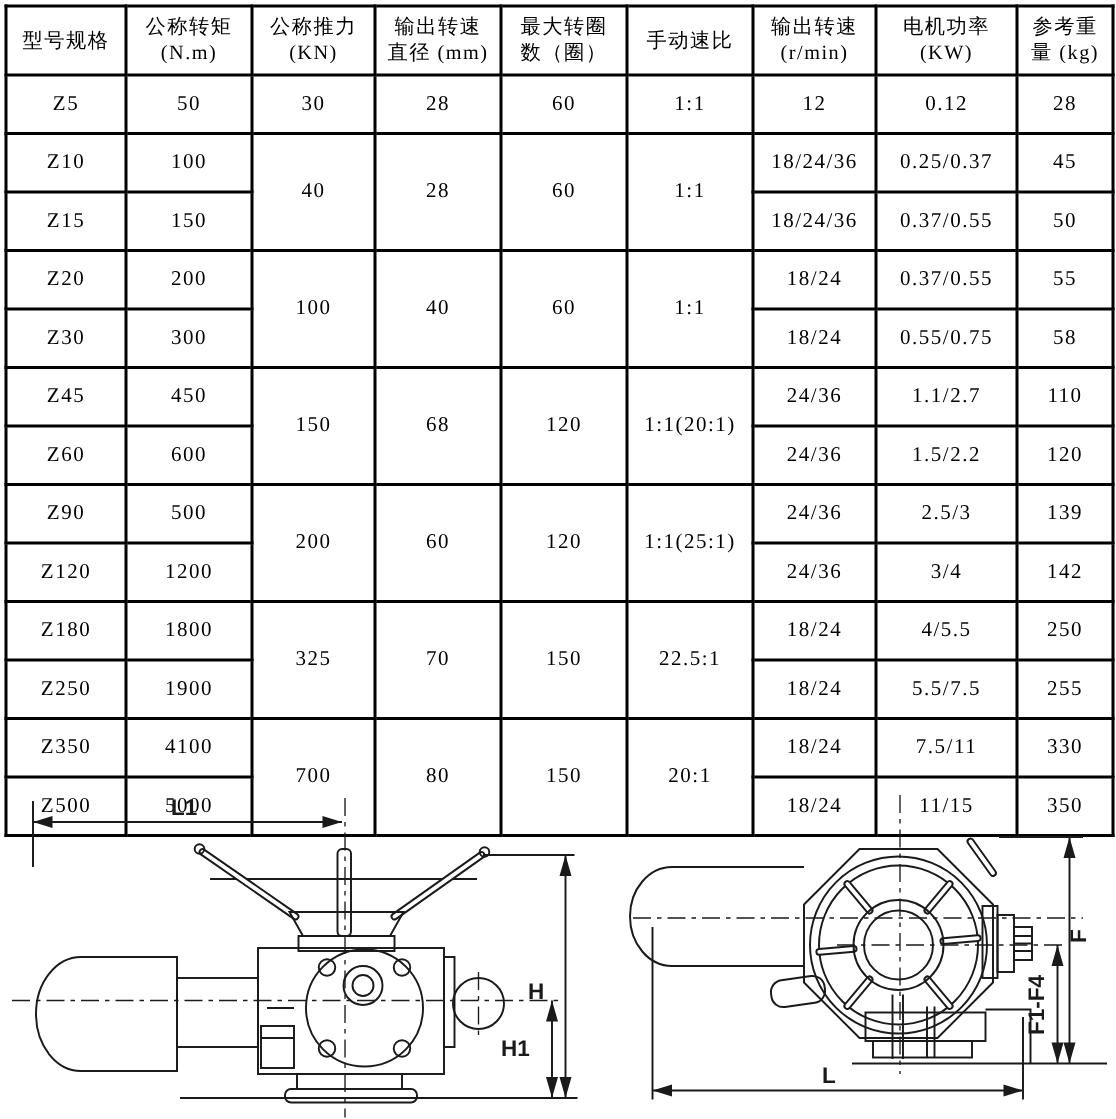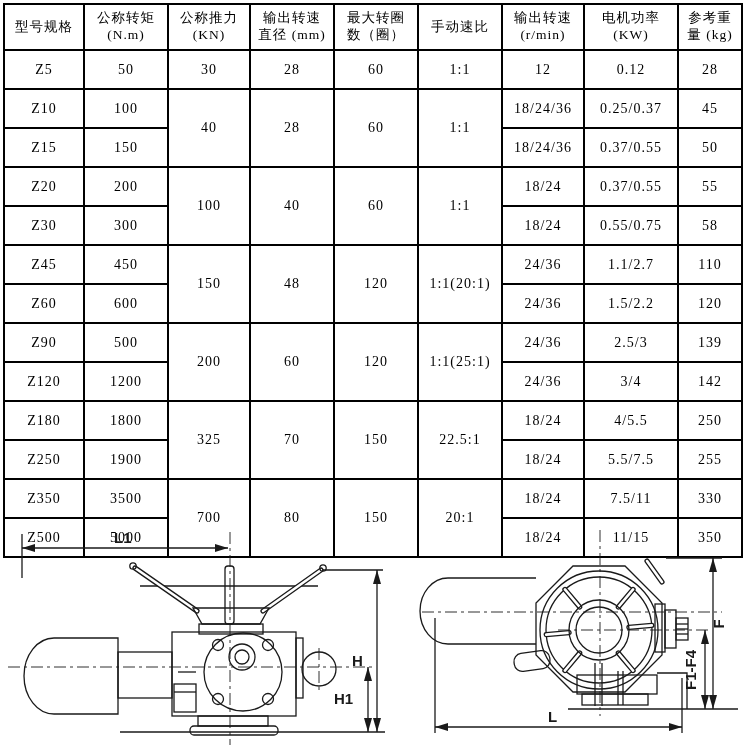--- a/index.html
+++ b/index.html
@@ -127,21 +127,21 @@
         <td>Z30</td>
         <td>300</td>
         <td>18/24</td>
         <td>0.55/0.75</td>
         <td>58</td>
       </tr>
       <tr>
         <td>Z45</td>
         <td>450</td>
         <td rowspan="2">150</td>
-        <td rowspan="2">48</td>
+        <td rowspan="2">68</td>
         <td rowspan="2">120</td>
         <td rowspan="2">1:1(20:1)</td>
         <td>24/36</td>
         <td>1.1/2.7</td>
         <td>110</td>
       </tr>
       <tr>
         <td>Z60</td>
         <td>600</td>
         <td>24/36</td>
@@ -179,21 +179,21 @@
       </tr>
       <tr>
         <td>Z250</td>
         <td>1900</td>
         <td>18/24</td>
         <td>5.5/7.5</td>
         <td>255</td>
       </tr>
       <tr>
         <td>Z350</td>
-        <td>3500</td>
+        <td>4100</td>
         <td rowspan="2">700</td>
         <td rowspan="2">80</td>
         <td rowspan="2">150</td>
         <td rowspan="2">20:1</td>
         <td>18/24</td>
         <td>7.5/11</td>
         <td>330</td>
       </tr>
       <tr>
         <td>Z500</td>

